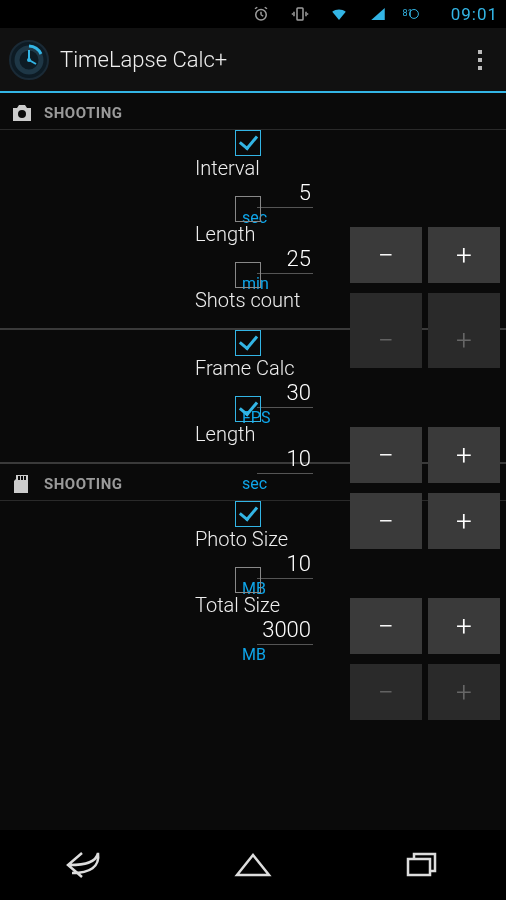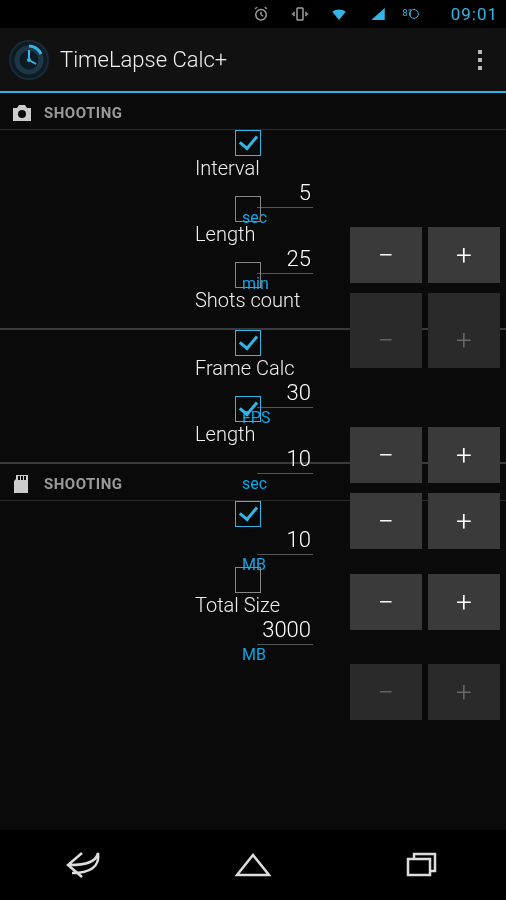--- a/index.html
+++ b/index.html
@@ -198,20 +198,21 @@
           <rect x="8" y="3" width="2" height="4" fill="#0a0a0a"></rect>
           <rect x="11" y="3" width="2" height="4" fill="#0a0a0a"></rect>
           <rect x="14" y="3" width="2" height="4" fill="#0a0a0a"></rect>
         </svg>
     </div>
     <div class="label">SHOOTING</div>
   </div>
 
   <div class="row">
     <div class="checkbox checked"></div>
+    <div class="param-label">Photo Size</div>
     <div class="value-wrap">
       <div class="value">10</div>
     </div>
     <div class="unit">MB</div>
     <div class="spacer"></div>
     <div class="btn-group">
       <div class="step-btn">−</div>
       <div class="step-btn">+</div>
     </div>
   </div>

